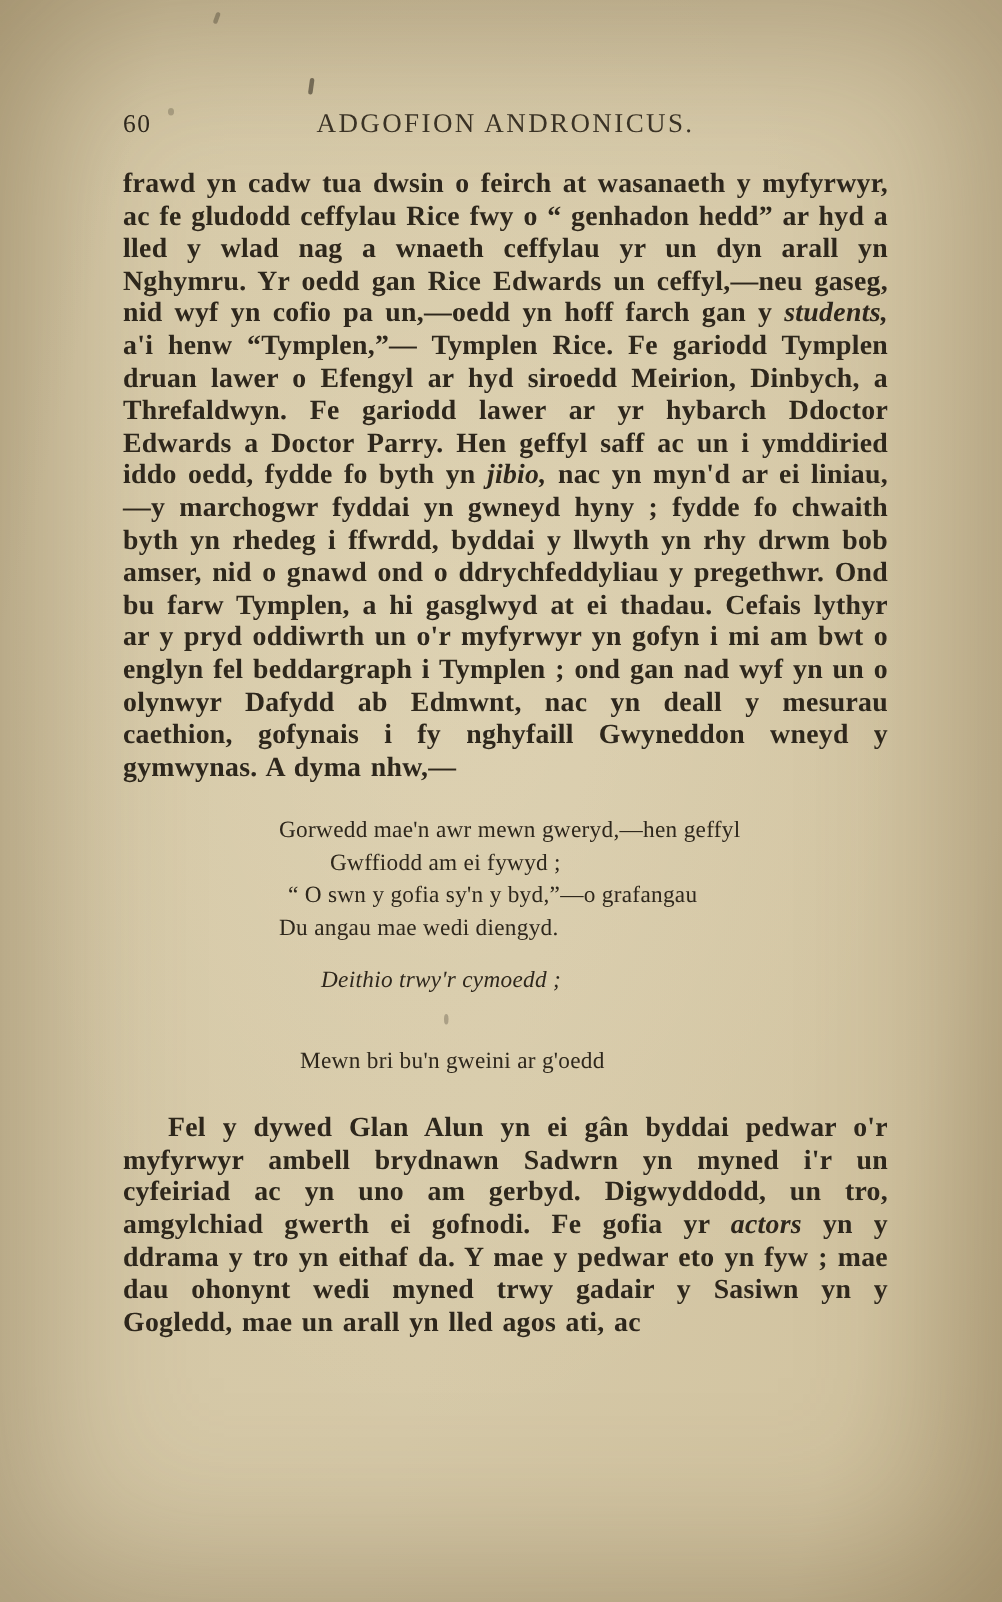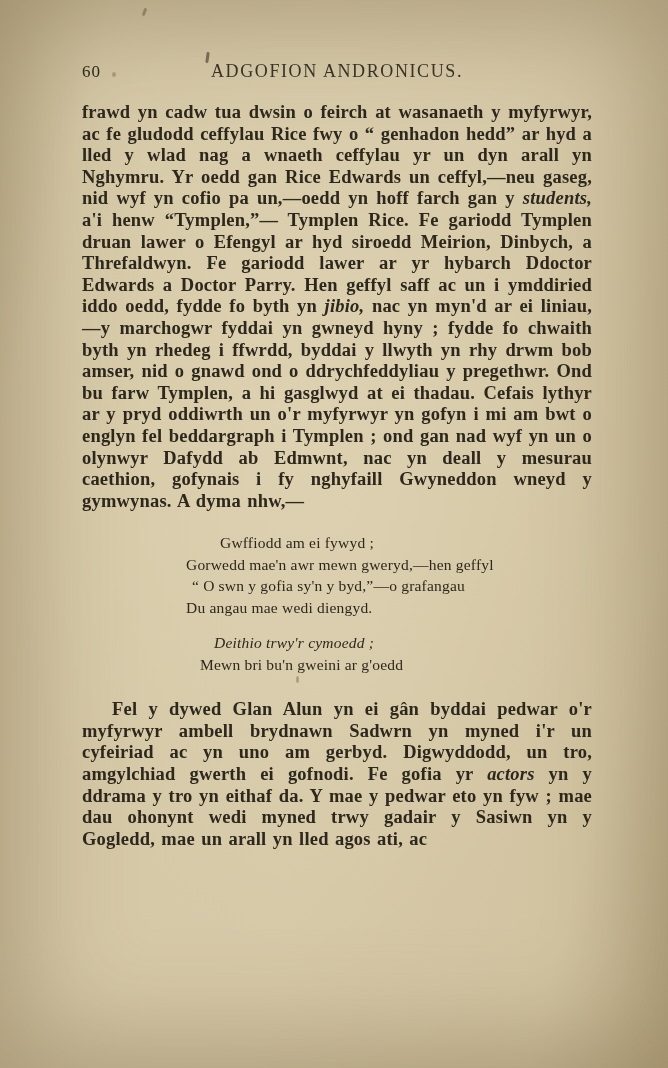--- a/index.html
+++ b/index.html
@@ -18,21 +18,21 @@
     background-color: #d3c6a4;
     box-shadow: inset 0 0 110px 18px rgba(96,76,42,0.38);
     overflow: hidden;
     font-family: "Liberation Serif", "DejaVu Serif", serif;
     color: #2e271c;
   }
   .content {
     position: absolute;
     left: 82px;
     right: 76px;
-    top: 61px;
+    top: 72px;
   }
   .header-row {
     display: flex;
     align-items: baseline;
     margin-bottom: 20px;
   }
   .page-number {
     width: 70px;
     font-size: 17px;
     letter-spacing: 1px;
@@ -65,21 +65,21 @@
     font-size: 15.5px;
     line-height: 21.5px;
     letter-spacing: 0.2px;
   }
   .verse-block.second { margin-top: 14px; margin-bottom: 24px; }
   .vline.i0 { margin-left: 0; }
   .vline.i1 { margin-left: 34px; }
   .vline.i2 { margin-left: 6px; }
   .vline.i3 { }
   .verse-block.second .vline.i1 { margin-left: 28px; font-style: italic; }
-  .verse-block.second .vline.i2 { margin-left: 14px; }
+  .verse-block.second .vline.i2 { margin-left: 14px; margin-top: 32px; }
   .speck {
     position: absolute;
     background: rgba(46,39,28,0.55);
     border-radius: 50%;
   }
   .speck.s1 { left: 206px; top: 52px; width: 3px; height: 11px; border-radius: 2px; transform: rotate(8deg); }
   .speck.s2 { left: 112px; top: 72px; width: 4px; height: 5px; opacity: .45; }
   .speck.s3 { left: 143px; top: 8px; width: 3px; height: 8px; border-radius: 2px; opacity: .6; transform: rotate(20deg); }
   .speck.s4 { left: 296px; top: 676px; width: 3px; height: 7px; opacity: .5; }
 </style>
@@ -97,22 +97,22 @@
 
     <div class="header-row">
       <span class="page-number">60</span>
       <span class="running-title">ADGOFION ANDRONICUS.</span>
       <span class="header-spacer"></span>
     </div>
 
     <p class="para"><span>frawd yn cadw tua dwsin o feirch at wasanaeth y myfyrwyr, ac fe gludodd ceffylau Rice fwy o “ genhadon hedd” ar hyd a lled y wlad nag a wnaeth ceffylau yr un dyn arall yn Nghymru.  Yr oedd gan Rice Edwards un ceffyl,—neu gaseg, nid wyf yn cofio pa un,—oedd yn hoff farch gan y </span><span class="it">students,</span><span> a'i henw “Tymplen,”— Tymplen Rice.  Fe gariodd Tymplen druan lawer o Efengyl ar hyd siroedd Meirion, Dinbych, a Threfaldwyn.  Fe gariodd lawer ar yr hybarch Ddoctor Edwards a Doctor Parry.  Hen geffyl saff ac un i ymddiried iddo oedd, fydde fo byth yn </span><span class="it">jibio,</span><span> nac yn myn'd ar ei liniau,—y marchogwr fyddai yn gwneyd hyny ; fydde fo chwaith byth yn rhedeg i ffwrdd, byddai y llwyth yn rhy drwm bob amser, nid o gnawd ond o ddrychfeddyliau y pregethwr.  Ond bu farw Tymplen, a hi gasglwyd at ei thadau.  Cefais lythyr ar y pryd oddiwrth un o'r myfyrwyr yn gofyn i mi am bwt o englyn fel beddargraph i Tymplen ; ond gan nad wyf yn un o olynwyr Dafydd ab Edmwnt, nac yn deall y mesurau caethion, gofynais i fy nghyfaill Gwyneddon wneyd y gymwynas.  A dyma nhw,—</span></p>
 
     <div class="verse-block first">
+      <div class="vline i0">Gorwedd mae'n awr mewn gweryd,—hen geffyl</div>
       <div class="vline i1">Gwffiodd am ei fywyd ;</div>
-      <div class="vline i0">Gorwedd mae'n awr mewn gweryd,—hen geffyl</div>
       <div class="vline i2">“ O swn y gofia sy'n y byd,”—o grafangau</div>
       <div class="vline i3">Du angau mae wedi diengyd.</div>
     </div>
 
     <div class="verse-block second">
       <div class="vline i1">Deithio trwy'r cymoedd ;</div>
       <div class="vline i2">Mewn bri bu'n gweini ar g'oedd</div>
     </div>
 
     <p class="para indented"><span>Fel y dywed Glan Alun yn ei gân byddai pedwar o'r myfyrwyr ambell brydnawn Sadwrn yn myned i'r un cyfeiriad ac yn uno am gerbyd.  Digwyddodd, un tro, amgylchiad gwerth ei gofnodi.  Fe gofia yr </span><span class="it">actors</span><span> yn y ddrama y tro yn eithaf da.  Y mae y pedwar eto yn fyw ; mae dau ohonynt wedi myned trwy gadair y Sasiwn yn y Gogledd, mae un arall yn lled agos ati, ac</span></p>

